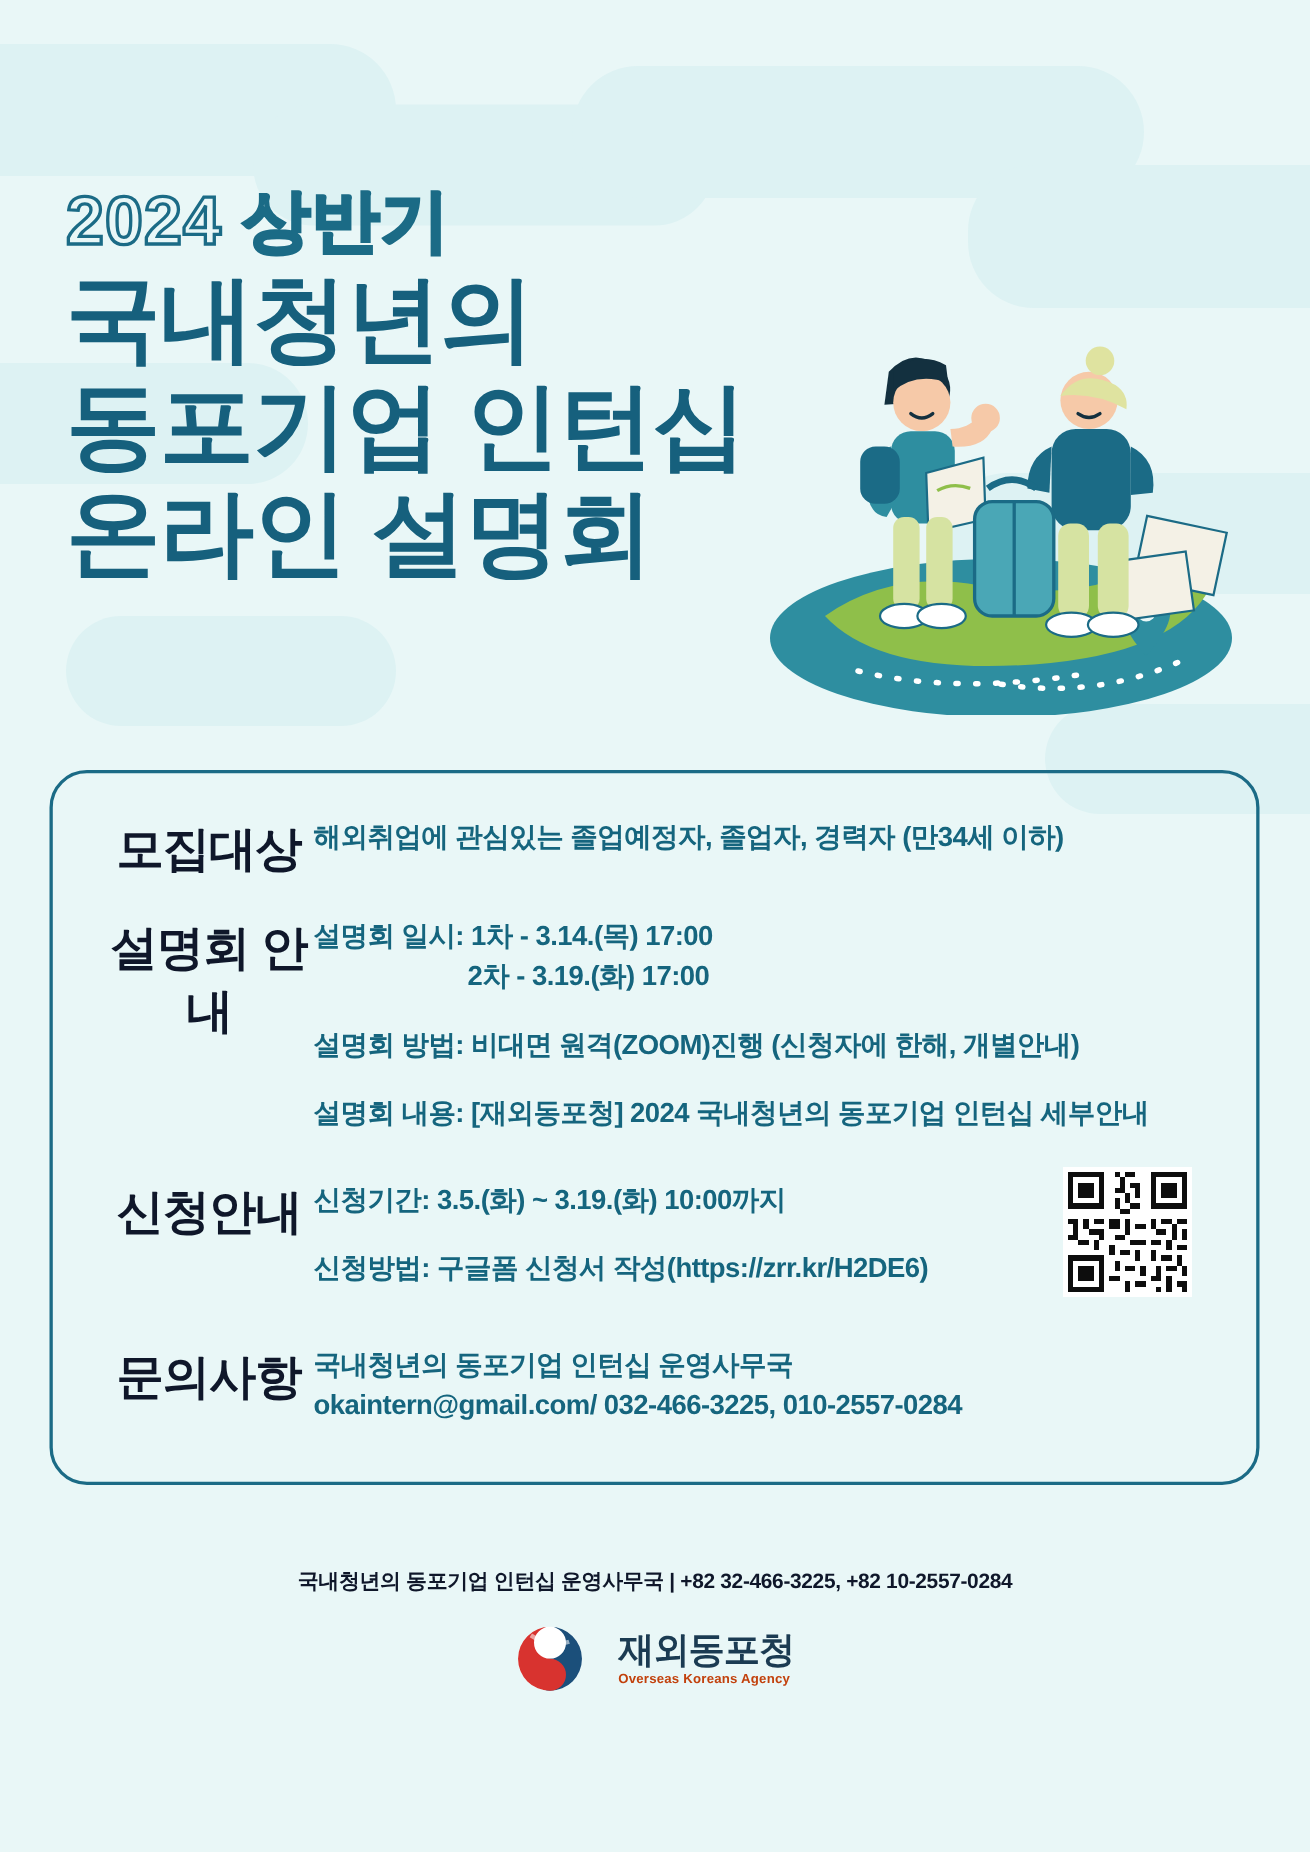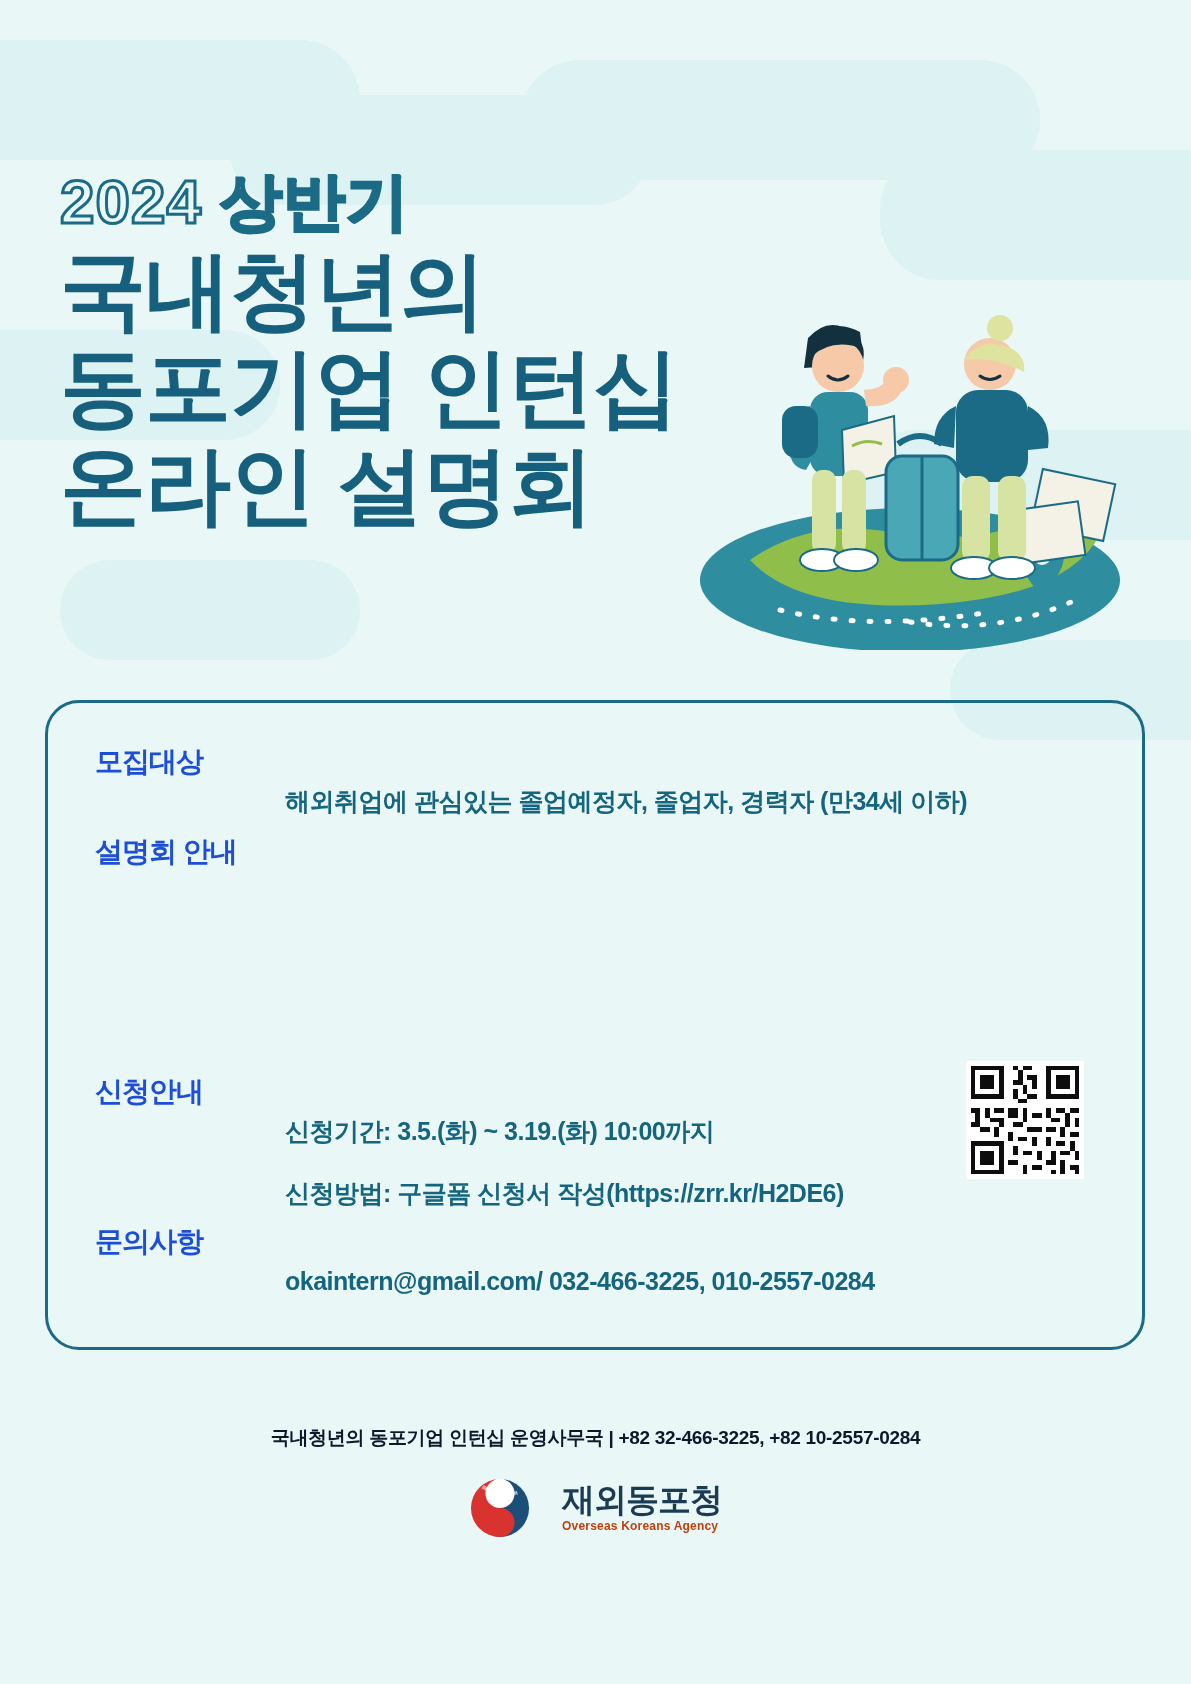--- a/index.html
+++ b/index.html
@@ -41,25 +41,25 @@
   .illus{position:absolute;left:660px;top:230px;width:470px;height:420px;z-index:4;}
 
   
   .card{
     position:absolute;left:45px;top:700px;width:1100px;height:650px;
     border:3px solid #1b6b86;border-radius:34px;background:transparent;
     box-sizing:border-box;z-index:6;
   }
   .row{display:flex;align-items:flex-start;}
   .lbl{
-    width:215px;flex:0 0 215px;text-align:left;
-    font-size:28px;font-weight:800;color:#1d4ed8;letter-spacing:-1px;
+    width:215px;flex:0 0 215px;text-align:center;
+    font-size:43px;font-weight:800;color:#0f172a;letter-spacing:-1px;
     padding-left:25px;box-sizing:border-box;
   }
-  .val{font-size:25px;font-weight:700;color:#15657e;line-height:1.45;letter-spacing:-0.5px;margin-top:40px;}
+  .val{font-size:25px;font-weight:700;color:#15657e;line-height:1.45;letter-spacing:-0.5px;}
   .blockgap{height:26px;}
 
   .sec1{position:absolute;left:22px;top:40px;width:1050px;}
   .sec2{position:absolute;left:22px;top:130px;width:1060px;}
   .sec3{position:absolute;left:22px;top:370px;width:820px;}
   .sec4{position:absolute;left:22px;top:520px;width:1000px;}
   .l2{padding-left:140px;}
 
   
   .qr{position:absolute;right:58px;top:358px;width:118px;height:118px;}
@@ -156,34 +156,43 @@
 
 <div class="card">
 
   <div class="sec1 row">
     <div class="lbl">모집대상</div>
     <div class="val">해외취업에 관심있는 졸업예정자, 졸업자, 경력자 (만34세 이하)</div>
   </div>
 
   <div class="sec2 row">
     <div class="lbl">설명회 안내</div>
+    <div class="val">
+      <div>설명회 일시: 1차 - 3.14.(목) 17:00</div>
+      <div class="l2">2차 - 3.19.(화) 17:00</div>
+      <div class="blockgap"></div>
+      <div>설명회 방법: 비대면 원격(ZOOM)진행 (신청자에 한해, 개별안내)</div>
+      <div class="blockgap"></div>
+      <div>설명회 내용: [재외동포청] 2024 국내청년의 동포기업 인턴십 세부안내</div>
+    </div>
   </div>
 
   <div class="sec3 row">
     <div class="lbl">신청안내</div>
     <div class="val">
       <div>신청기간: 3.5.(화) ~ 3.19.(화) 10:00까지</div>
       <div class="blockgap"></div>
       <div>신청방법: 구글폼 신청서 작성(https://zrr.kr/H2DE6)</div>
     </div>
   </div>
 
   <div class="sec4 row">
     <div class="lbl">문의사항</div>
     <div class="val">
+      <div>국내청년의 동포기업 인턴십 운영사무국</div>
       <div>okaintern@gmail.com/ 032-466-3225, 010-2557-0284</div>
     </div>
   </div>
 
   <svg class="qr" viewBox="0 0 25 25">
     <rect width="25" height="25" fill="#ffffff"></rect>
     <g fill="#0d0d0d">
       <rect x="1" y="1" width="7" height="7"></rect>
         <rect x="2" y="2" width="5" height="5" fill="#fff"></rect>
         <rect x="3" y="3" width="3" height="3"></rect>

